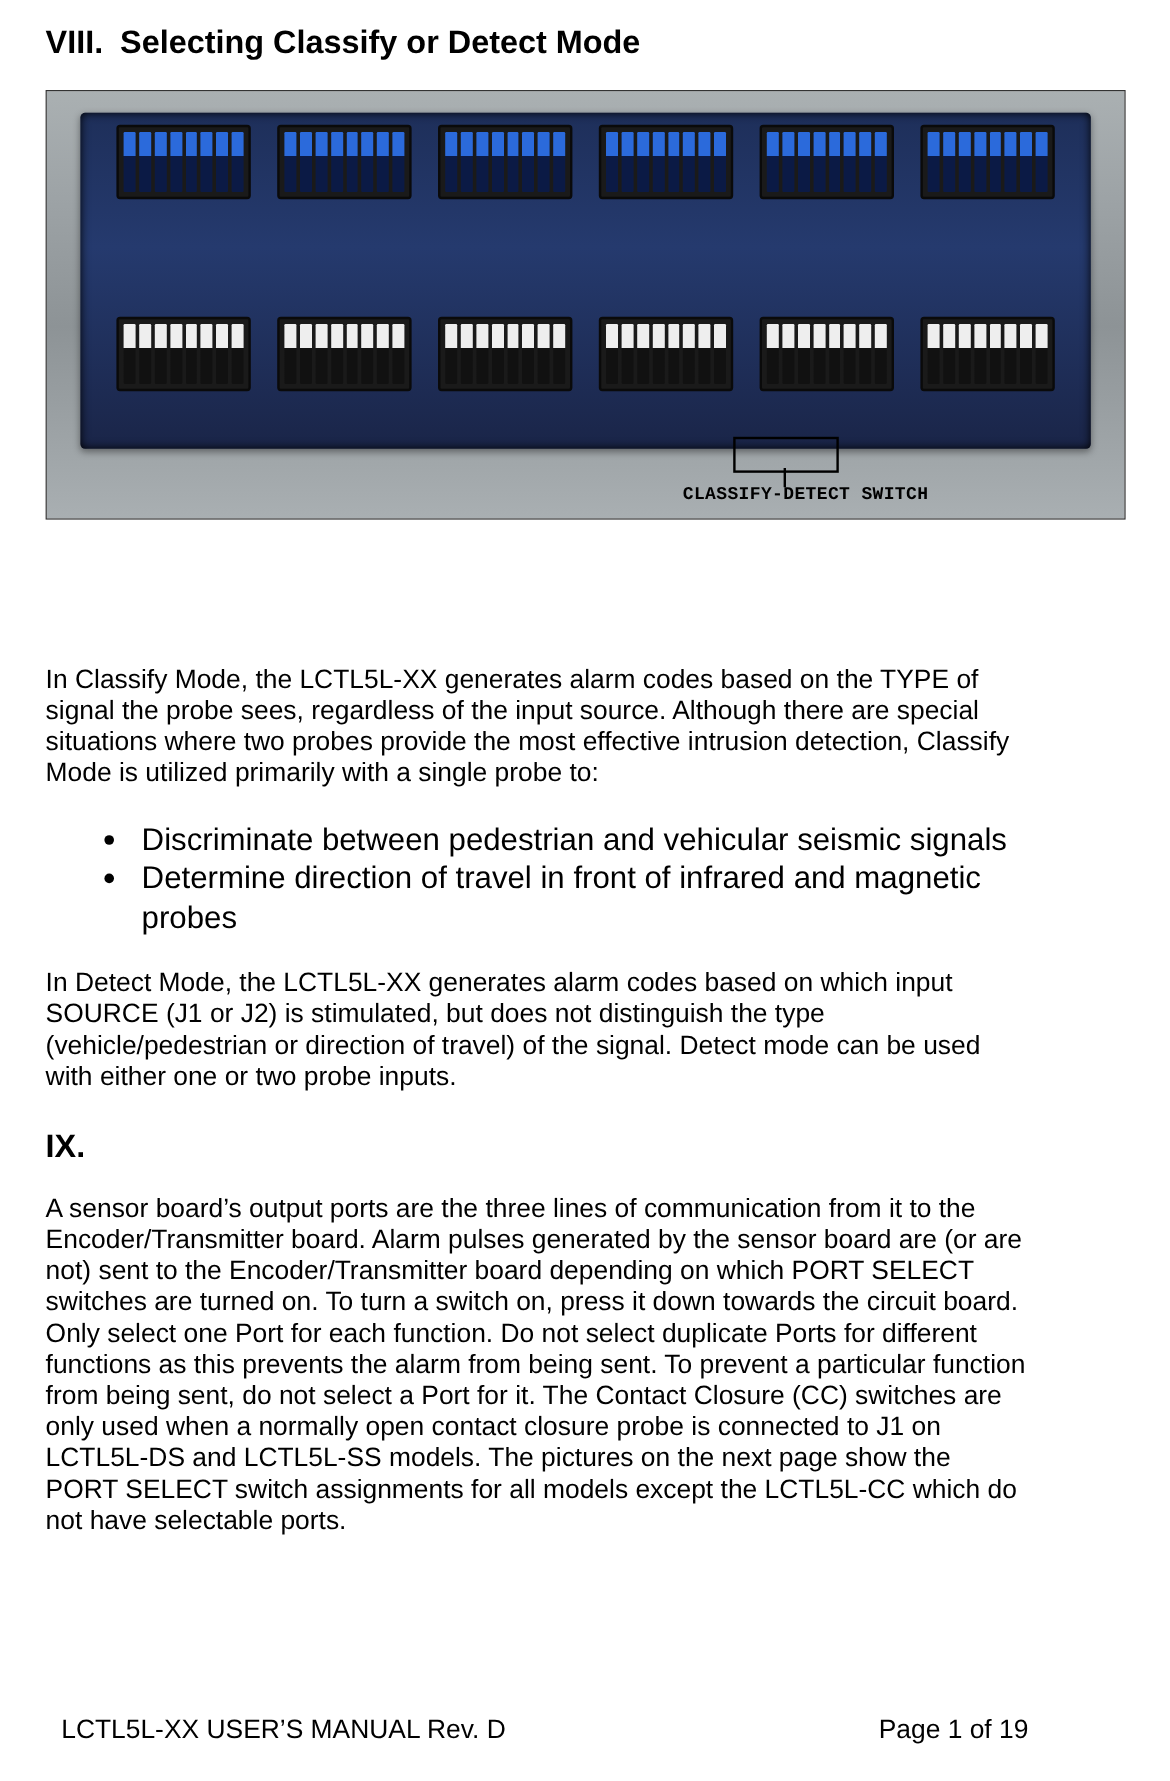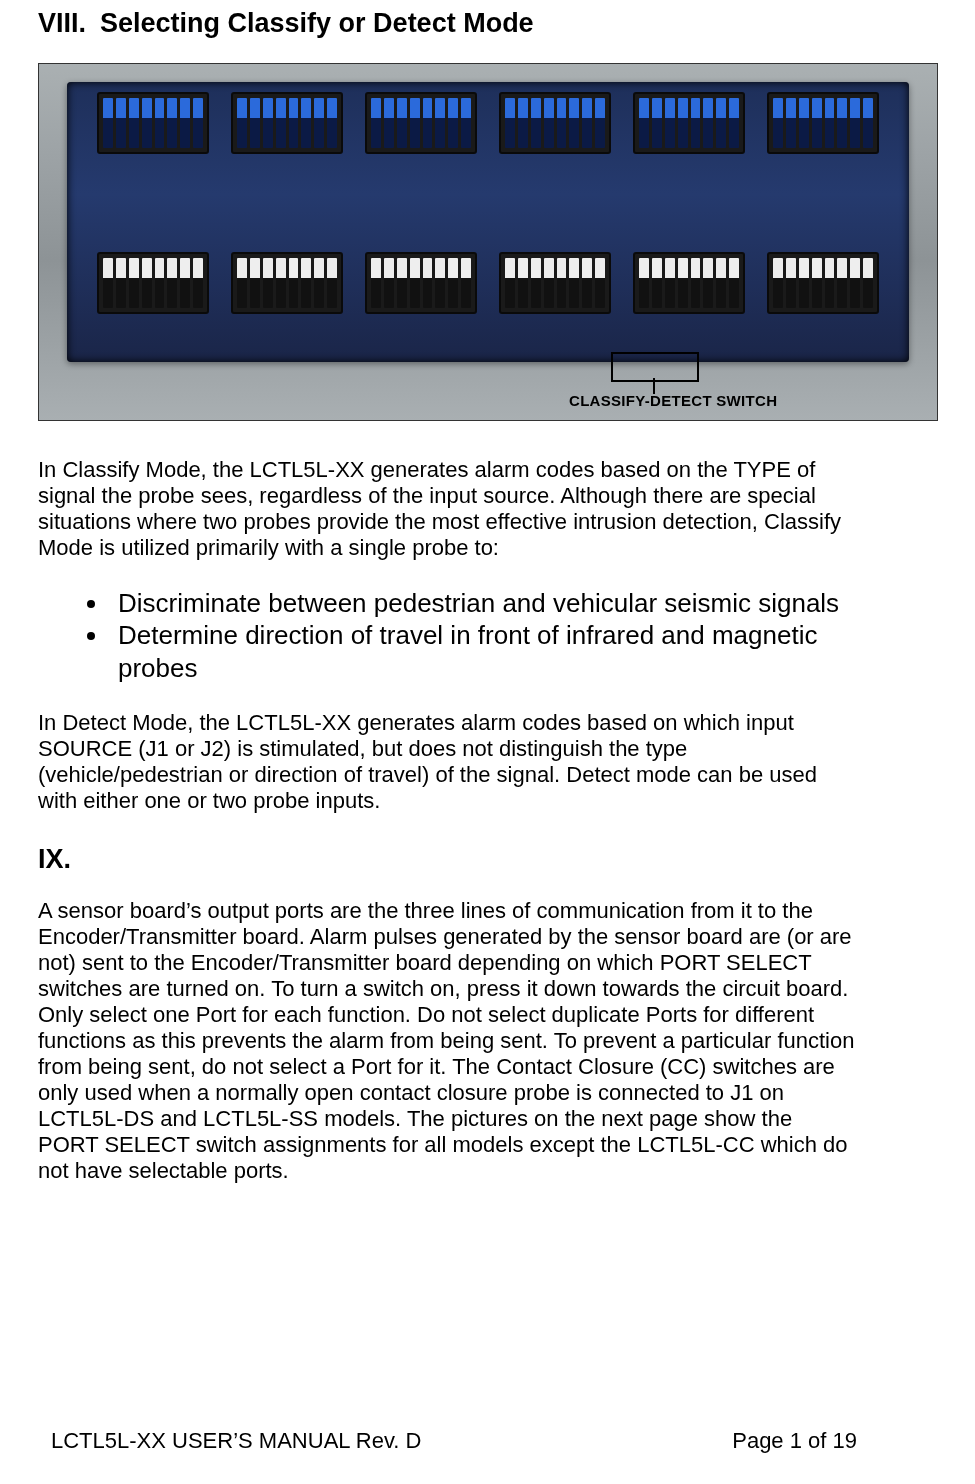--- a/index.html
+++ b/index.html
@@ -9,21 +9,21 @@
     width: 975px;
     font-family: Arial, Helvetica, sans-serif;
     color: #000;
     background: #fff;
   }
   .page {
     width: 895px;
     height: 1484px;
     position: relative;
     box-sizing: border-box;
-    padding: 4px 38px;
+    padding: 16px 38px;
   }
   h2.section {
     font-size: 27px;
     font-weight: bold;
     margin: 0;
     padding-top: 4px;
   }
   .heading-row {
     display: flex;
     gap: 14px;
@@ -84,25 +84,26 @@
     width: 2px; height: 16px;
     background: #000;
   }
   .callout-label {
     position: absolute;
     left: 530px; top: 328px;
     font-size: 15px;
     font-weight: bold;
     color: #000;
     letter-spacing: .3px;
+    font-family: Liberation Mono, monospace;
   }
   .body {
     font-size: 22px;
     line-height: 1.18;
-    margin-top: 36px;
+    margin-top: 120px;
   }
   .body p { margin: 0 0 0 0; }
   .body .gap { height: 26px; }
   ul.bullets {
     margin: 0;
     padding: 0 0 0 72px;
     list-style: disc;
   }
   ul.bullets li {
     font-size: 26px;

